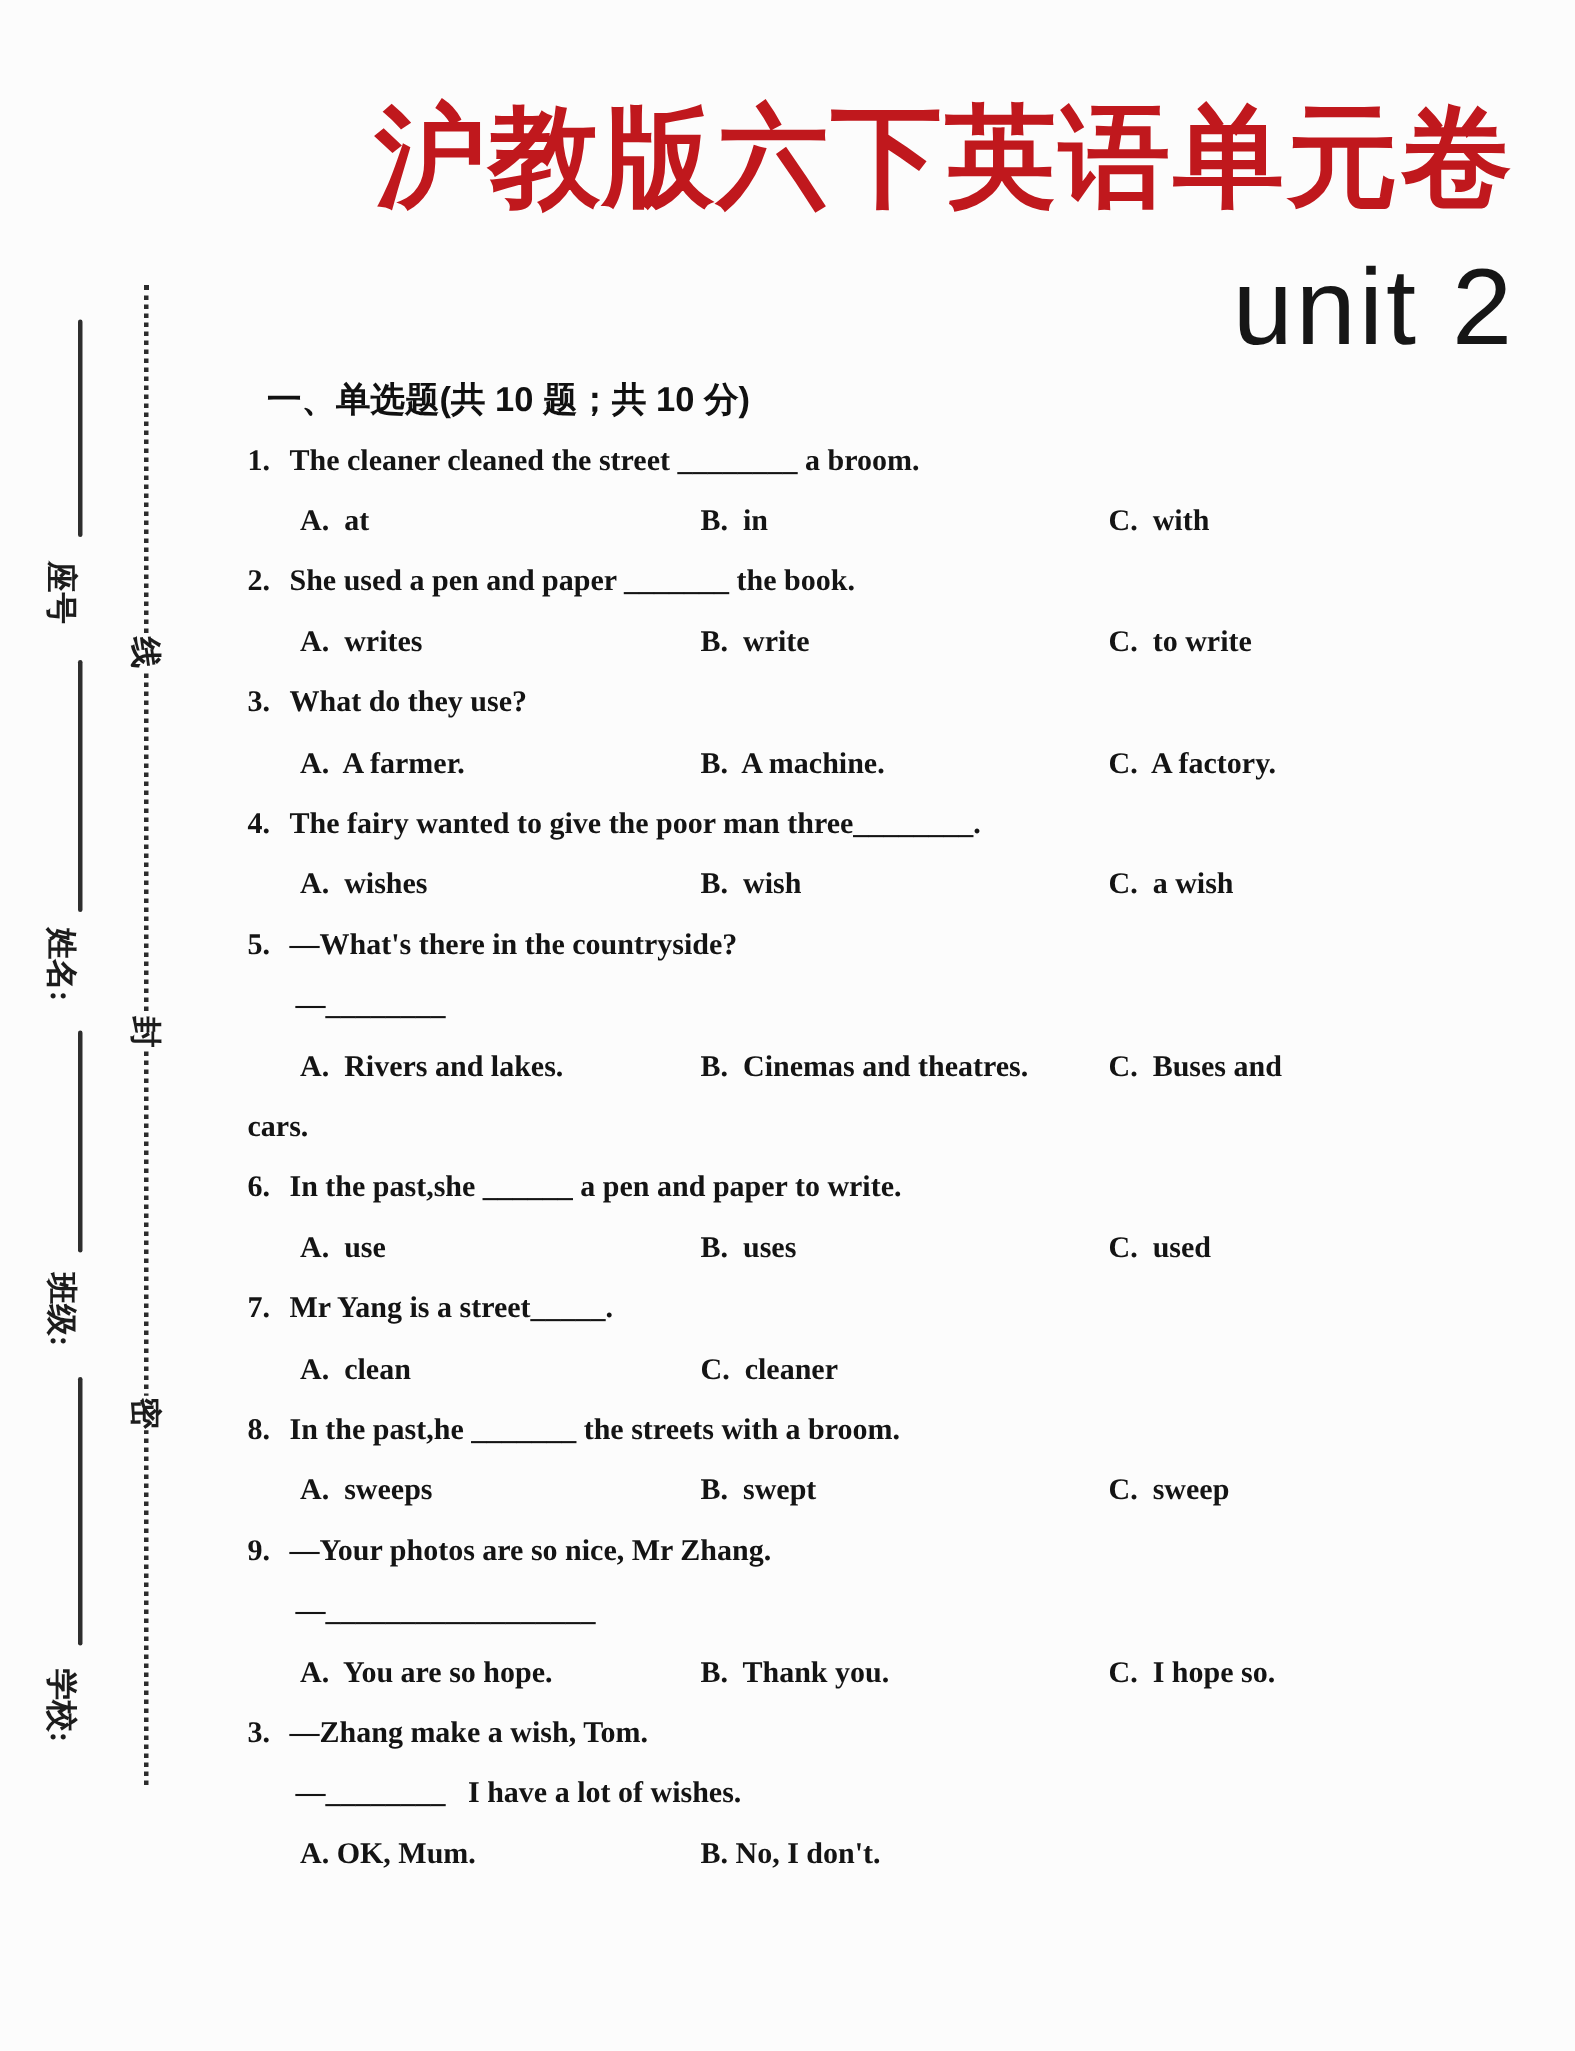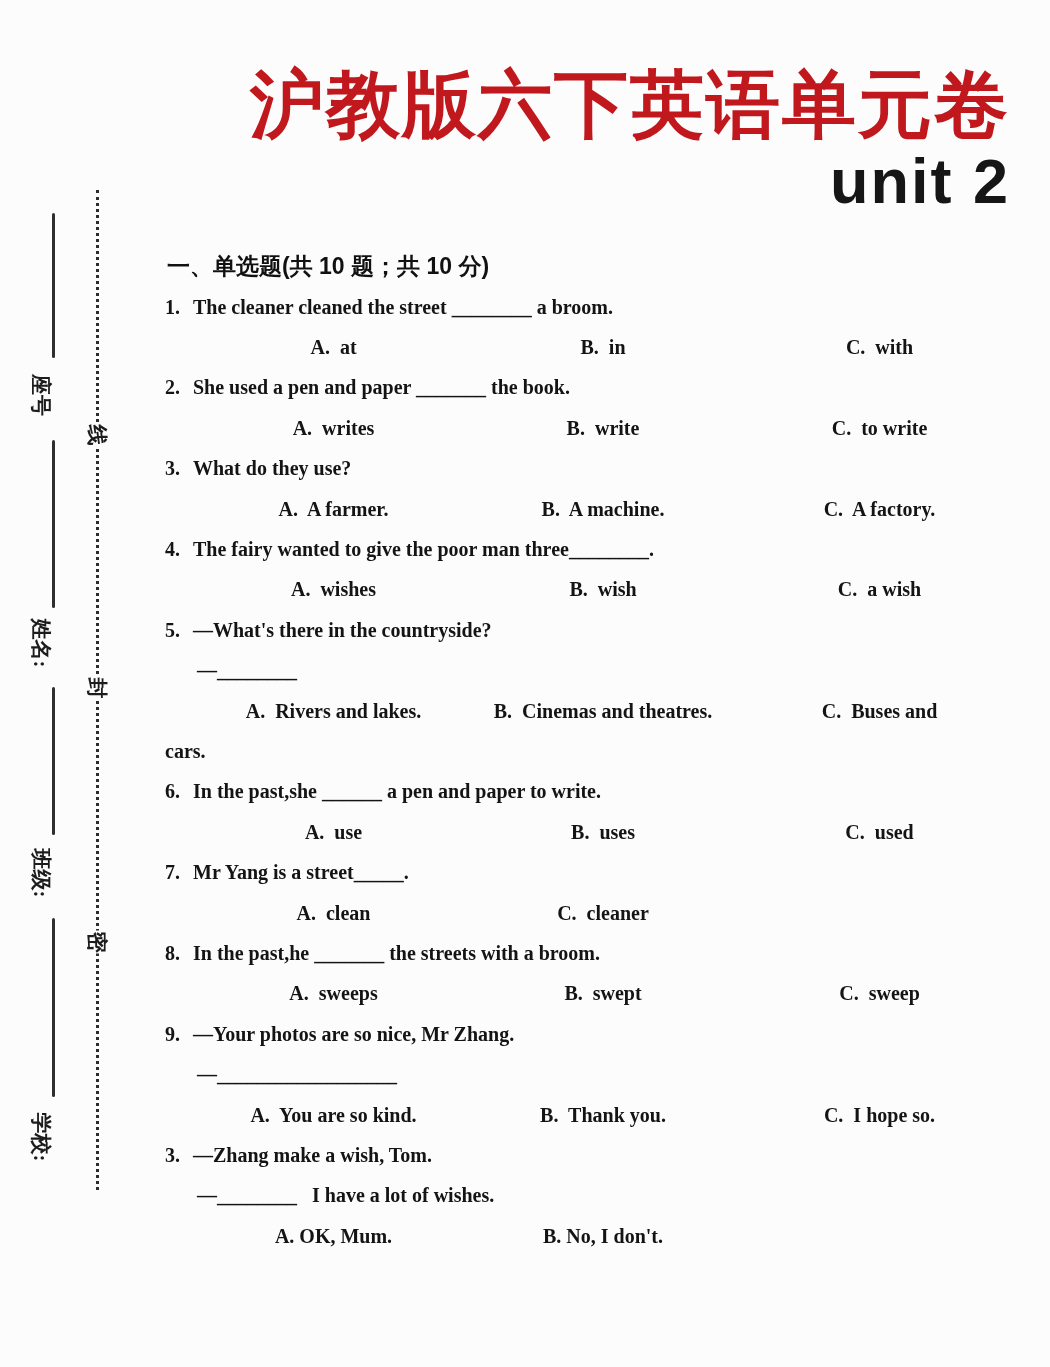--- a/index.html
+++ b/index.html
@@ -28,35 +28,35 @@
     font-size:21px; font-weight:700; color:#1c1c1c; background:#fcfcfc; padding:4px 1px;
     font-family:"Liberation Serif","DejaVu Serif",serif;
   }
   
   .titles { position:absolute; top:62px; left:50px; width:960px; text-align:right; }
   .main-title {
     font-family:"Liberation Sans","DejaVu Sans",sans-serif; font-weight:900;
     font-size:74px; line-height:1.15; color:#c0181d; letter-spacing:2px;
   }
   .sub-title {
-    font-family:"Liberation Sans","DejaVu Sans",sans-serif; font-weight:700;
-    font-size:63px; line-height:1.1; color:#161616; margin-top:0; letter-spacing:2px;
+    font-family:"Liberation Sans","DejaVu Sans",sans-serif; font-weight:400;
+    font-size:72px; line-height:1.1; color:#161616; margin-top:19px; letter-spacing:2px;
   }
   
   .section-heading {
-    position:absolute; top:251px; left:167px;
+    position:absolute; top:251px; left:178px;
     font-family:"Liberation Sans","DejaVu Sans",sans-serif;
     font-weight:700; font-size:23px; color:#111; white-space:pre-wrap;
   }
   
   .questions { position:absolute; top:287px; left:165px; width:855px; }
   .line { height:40.4px; display:flex; align-items:center; font-size:20px; font-weight:700; }
   .qnum { margin-right:13px; white-space:pre; }
   .stem-text, .reply, .overflow, .opt { white-space:pre-wrap; }
-  .opts { display:grid; grid-template-columns:267px 272px 1fr; padding-left:35px;text-align:center; }
+  .opts { display:grid; grid-template-columns:267px 272px 1fr; padding-left:35px; }
   .reply { padding-left:32px; }
 </style>
 </head>
 <body>
 
 <div class="page">
 
   <div>
     <div class="rail-seg seg1"></div>
     <div class="rail-seg seg2"></div>
@@ -186,21 +186,21 @@
 
     <div>
       <div class="line">
           <span class="qnum">9.</span>
           <span class="stem-text">—Your photos are so nice, Mr Zhang.</span>
         </div>
       <div class="line">
           <span class="reply">—__________________</span>
         </div>
       <div class="line opts">
-        <span class="opt">A.  You are so kind.</span>
+        <span class="opt">A.  You are so hope.</span>
         <span class="opt">B.  Thank you.</span>
         <span class="opt">C.  I hope so.</span>
       </div>
     </div>
 
     <div>
       <div class="line">
           <span class="qnum">3.</span>
           <span class="stem-text">—Zhang make a wish, Tom.</span>
         </div>

